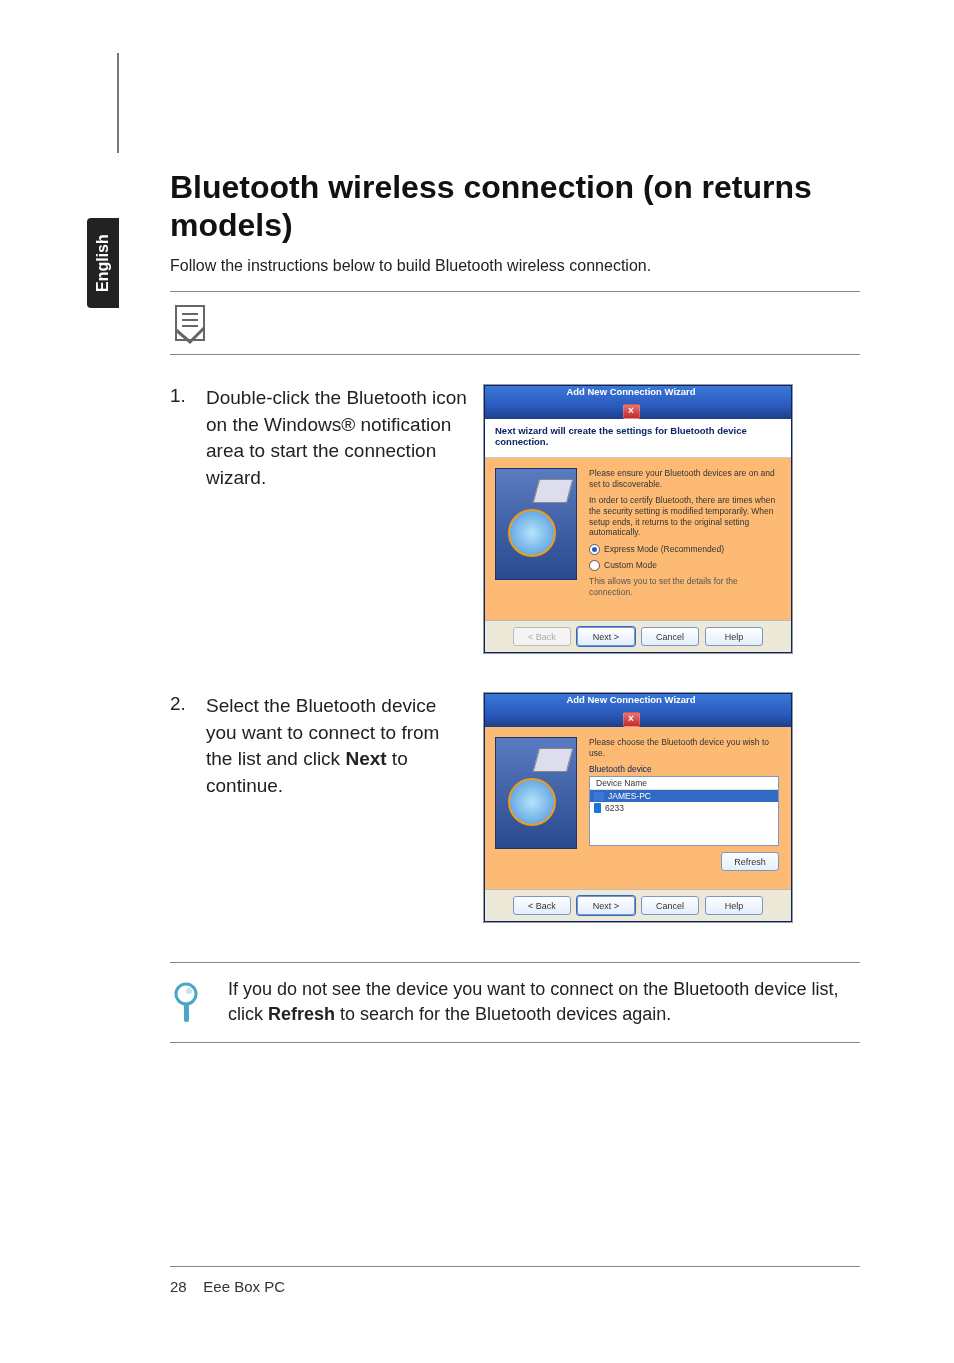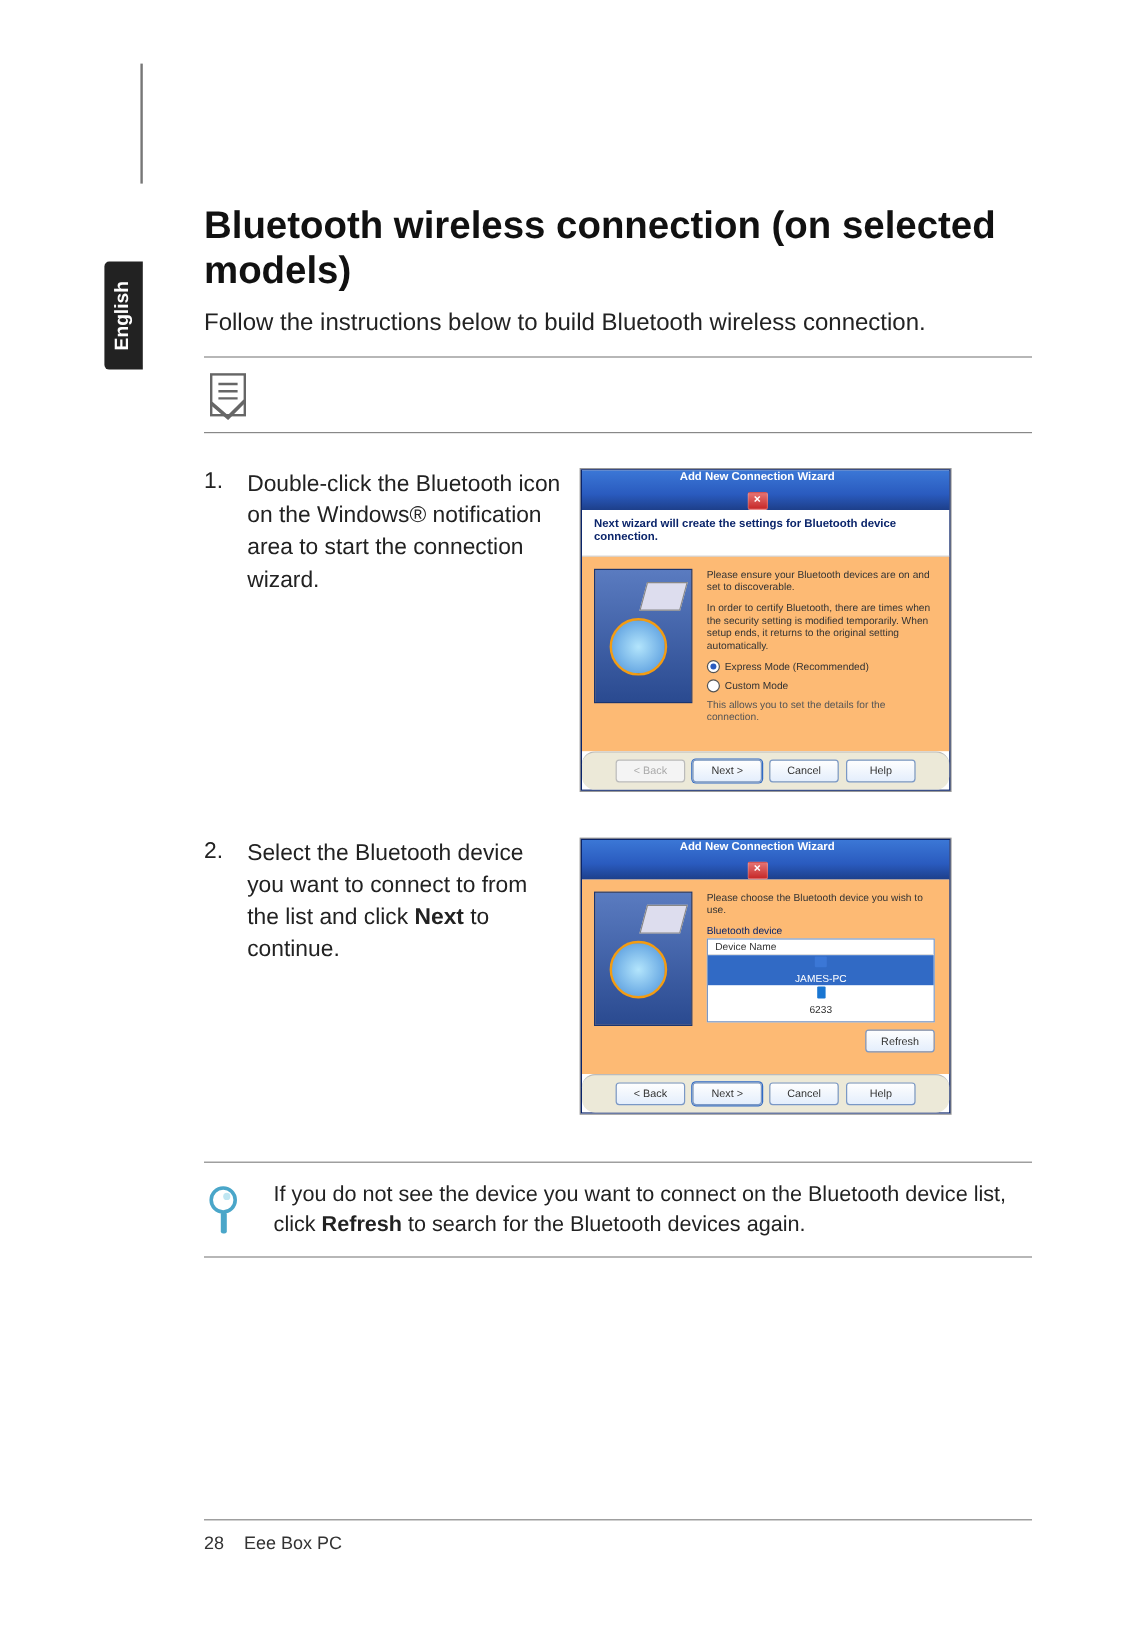--- a/index.html
+++ b/index.html
@@ -46,21 +46,21 @@
   }
   h1 {
     font-family: Arial, sans-serif;
     font-weight: 900;
     font-size: 32px;
     margin: 0 0 10px 0;
     line-height: 1.2;
     color: #111;
   }
   .intro {
-    font-size: 20px;
+    font-size: 16px;
     line-height: 1.4;
     margin-bottom: 14px;
   }
   .note-box {
     border-top: 1px solid #888;
     border-bottom: 1px solid #888;
     display: flex;
     align-items: center;
     padding: 10px 0;
     gap: 18px;
@@ -153,42 +153,41 @@
   .radio { width: 9px; height: 9px; border-radius: 50%; border: 1px solid #555; display: inline-block; background: #fff; position: relative; }
   .radio.sel::after { content:''; position:absolute; left:2px; top:2px; width:5px; height:5px; border-radius:50%; background:#2a5bbf; }
   .wizard-sub { margin-left: 14px; color: #555; }
   .wizard-buttons {
     background: #ece9d8;
     border-top: 1px solid #bbb;
     padding: 6px 10px;
     display: flex;
     justify-content: center;
     gap: 6px;
-    border-radius: 11px;
   }
   .wbtn {
     border: 1px solid #7a98c6;
     background: linear-gradient(#fefefe, #e4eefc);
     border-radius: 3px;
     height: 17px;
     min-width: 56px;
     font-size: 9px;
     display: flex; align-items: center; justify-content: center;
     color: #333;
   }
   .wbtn.disabled { color: #aaa; border-color: #bbb; background: #f4f4f4; }
   .wbtn.def { box-shadow: 0 0 0 1px #316ac5; }
   .dev-list {
     border: 1px solid #7a98c6;
     background: #fff;
     height: 68px;
     margin-top: 2px;
   }
   .dev-header { border-bottom: 1px solid #ddd; padding: 1px 6px; font-size: 8.5px; }
-  .dev-row { padding: 1px 16px; display: flex; align-items: center; gap: 4px; font-size: 8.5px; flex-direction: column; }
+  .dev-row { padding: 1px 4px; display: flex; align-items: center; gap: 4px; font-size: 8.5px; }
   .dev-row.sel { background: #316ac5; color: #fff; }
   .dev-icon { width: 10px; height: 9px; background: #3b77d6; border-radius: 1px; }
   .dev-icon.phone { background: #1976d2; width: 7px; height: 10px; border-radius: 1px; }
   .refresh-wrap { display:flex; justify-content:flex-end; margin-top:6px; }
   .group-label { color: #0a246a; font-size: 8.5px; margin-bottom: 0px; }
   .tip-box {
     border-top: 1px solid #888;
     border-bottom: 1px solid #888;
     display: flex;
     align-items: center;
@@ -215,21 +214,21 @@
     color: #333;
   }
 </style>
 </head>
 <body>
 
 <div class="vrule"></div>
 <div class="side-tab">English</div>
 
 <div class="content">
-  <h1>Bluetooth wireless connection (on selected models)</h1>
+  <h1>Bluetooth wireless connection (on returns models)</h1>
   <div class="intro">Follow the instructions below to build Bluetooth wireless connection.</div>
 
   <div class="note-box">
     <div class="note-icon">
       <svg width="42" height="42" viewBox="0 0 42 42">
         <rect x="6" y="4" width="28" height="34" fill="none" stroke="#666" stroke-width="2"></rect>
         <line x1="12" y1="12" x2="28" y2="12" stroke="#666" stroke-width="2"></line>
         <line x1="12" y1="18" x2="28" y2="18" stroke="#666" stroke-width="2"></line>
         <line x1="12" y1="24" x2="28" y2="24" stroke="#666" stroke-width="2"></line>
         <path d="M6 28 L20 40 L34 26" fill="none" stroke="#666" stroke-width="3"></path>

